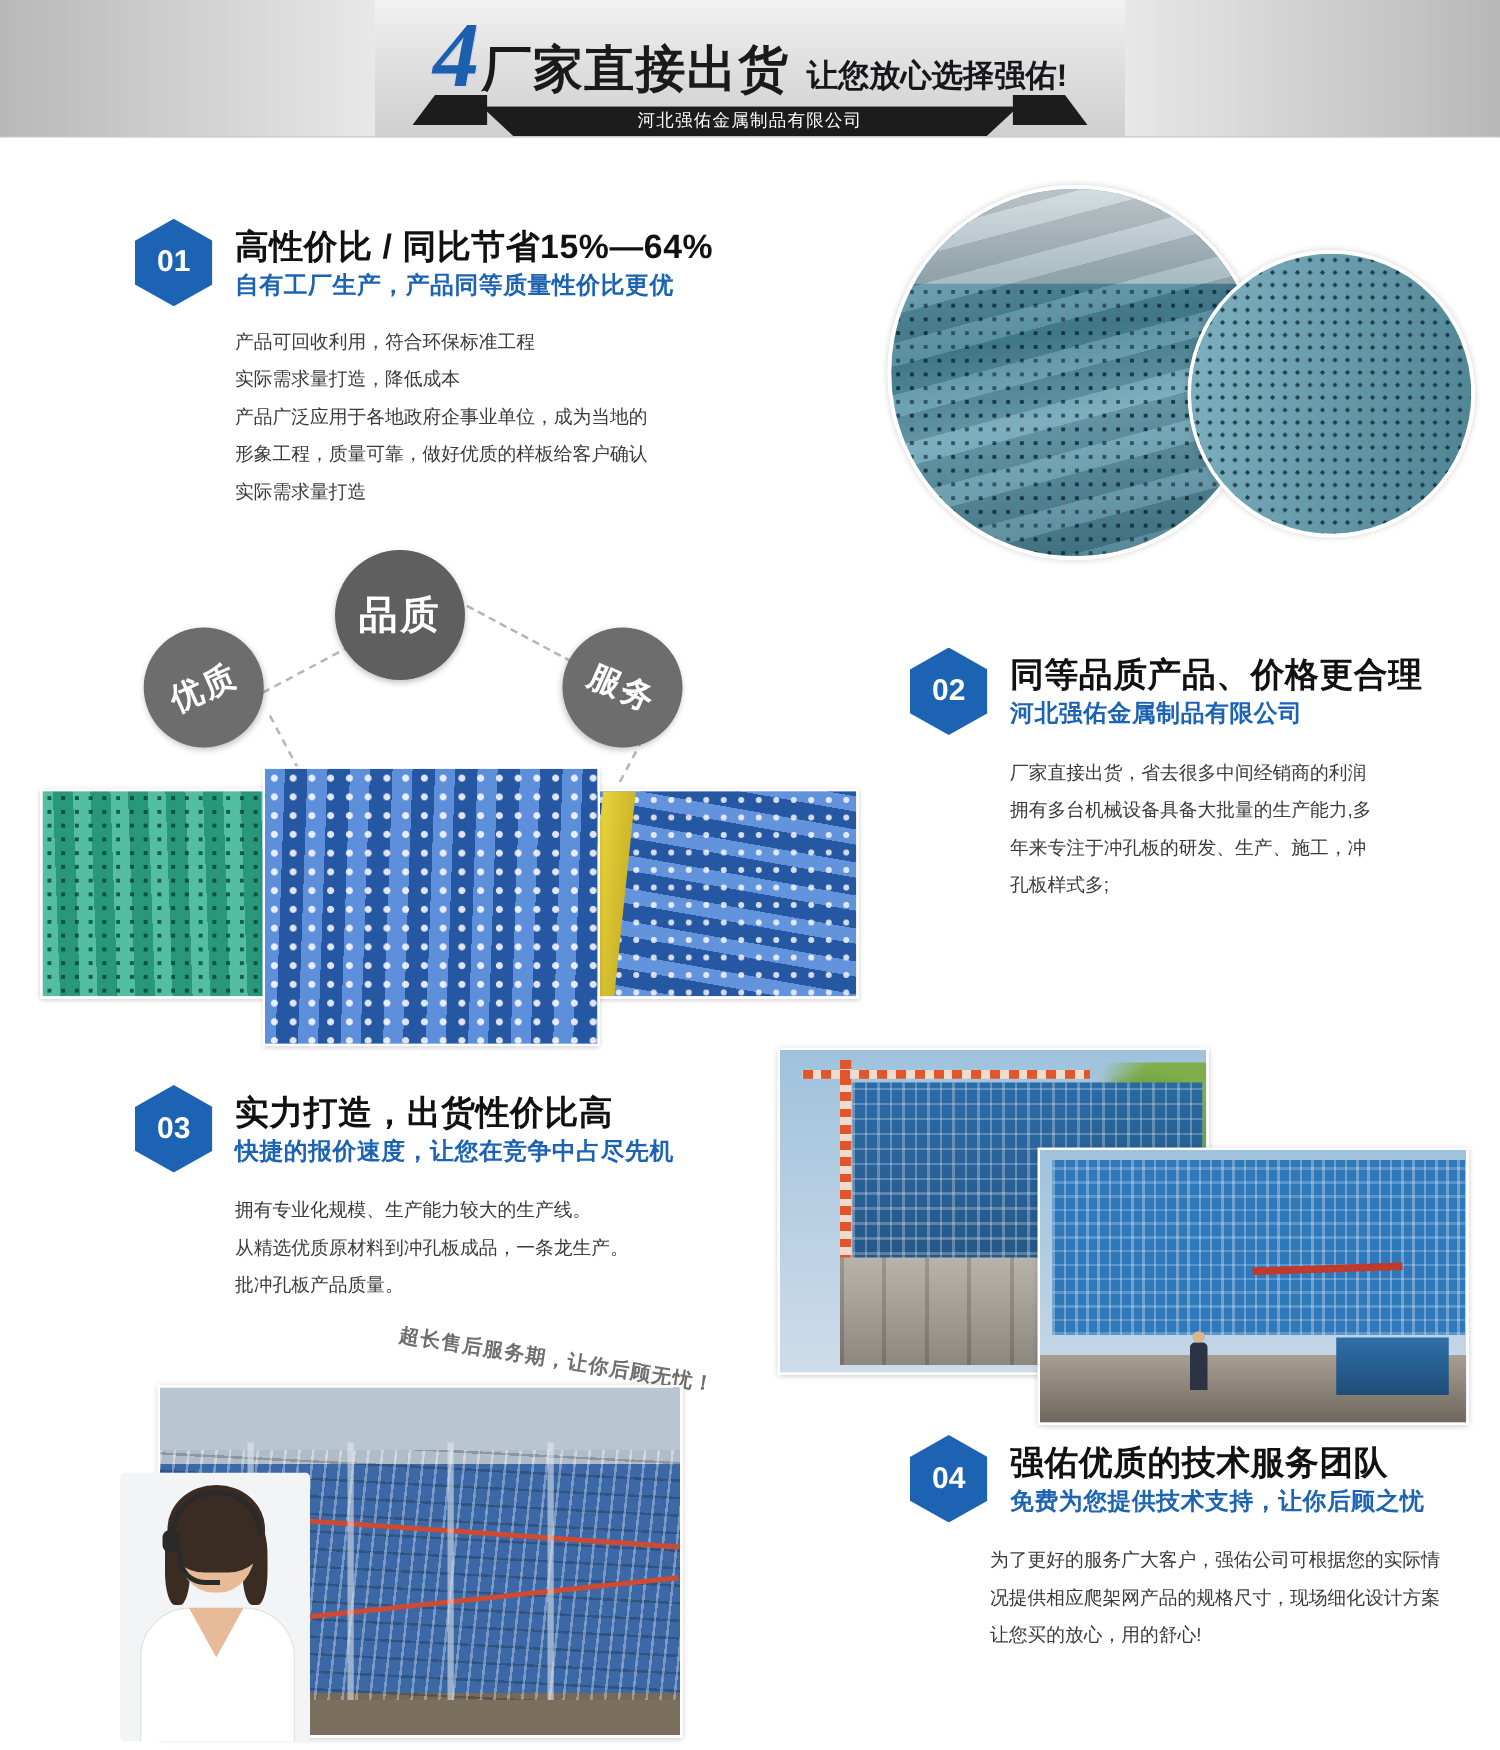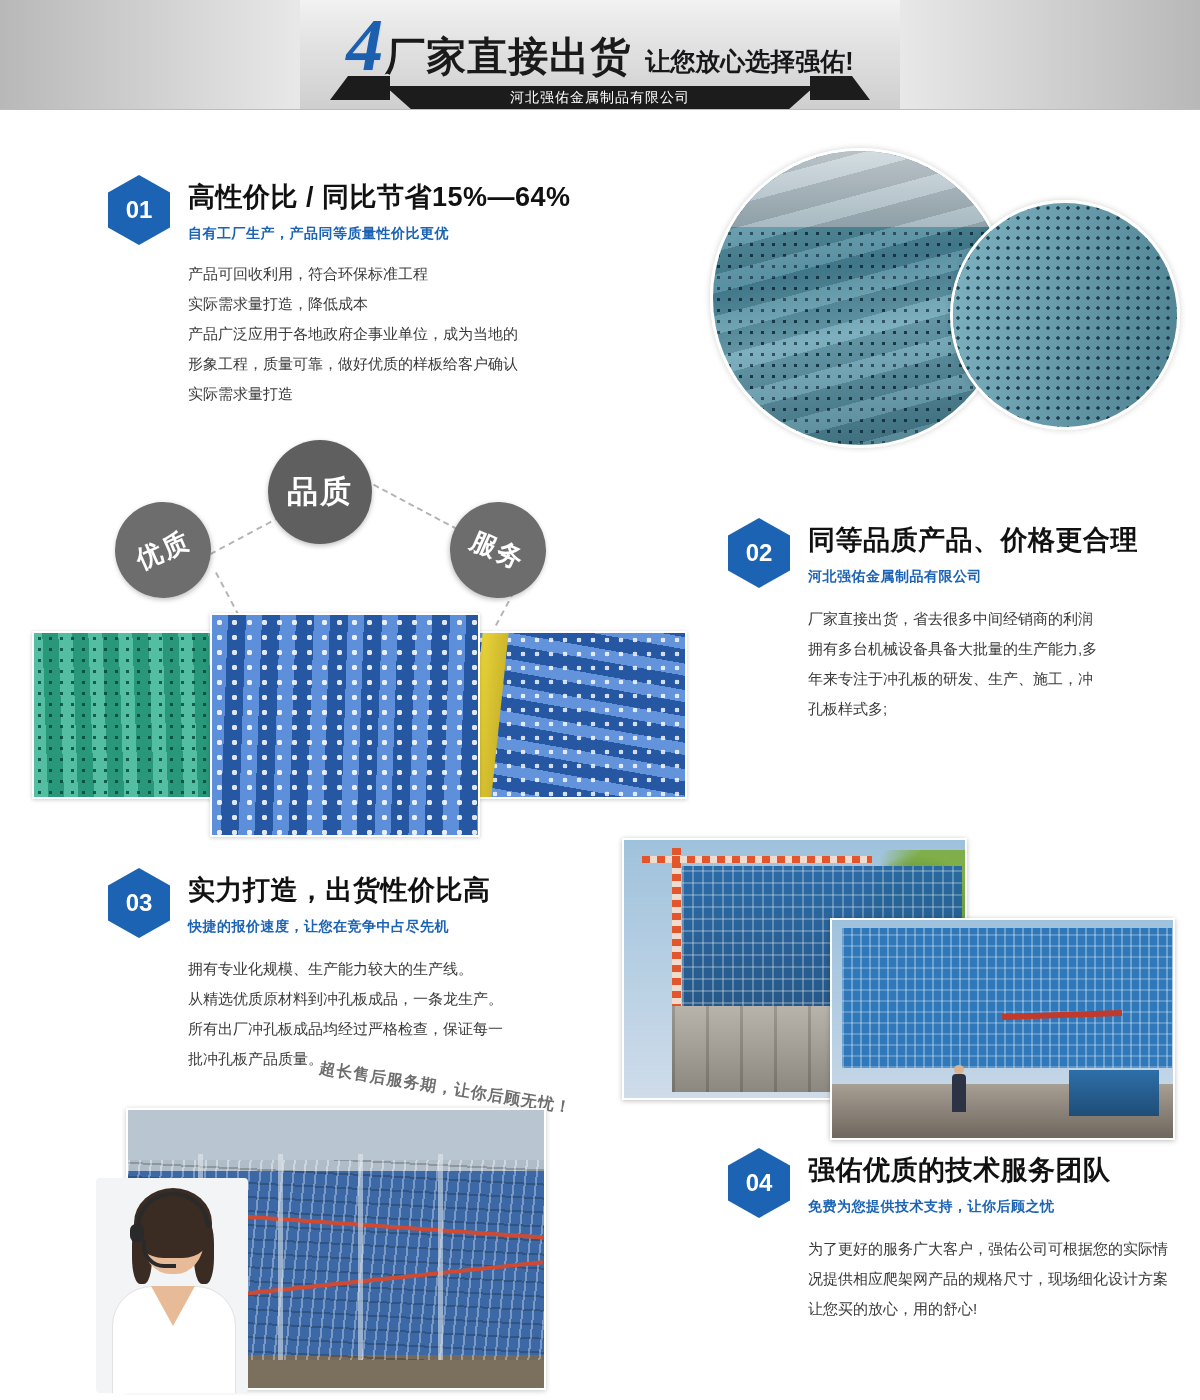--- a/index.html
+++ b/index.html
@@ -84,22 +84,22 @@
     font-family: "Liberation Sans", sans-serif;
     flex: 0 0 auto;
   }
   .block-head { display: flex; align-items: flex-start; }
   .head-text { margin-left: 18px; padding-top: 4px; }
   .h-title {
     font-size: 27px; font-weight: bold; color: #111; letter-spacing: 0.5px;
     white-space: nowrap;
   }
   .h-sub {
-    margin-top: 10px;
-    font-size: 14px; font-weight: bold; color: #1c63b4; letter-spacing: 0.5px;
+    margin-top: 0;
+    font-size: 19px; font-weight: bold; color: #1c63b4; letter-spacing: 0.5px;
     white-space: nowrap;
   }
   .body-text {
     margin-top: 16px;
     font-size: 15px; color: #3a3a3a; line-height: 2.0;
   }
   .body-text p { white-space: nowrap; }
 
   
   .sec01-text { position: absolute; left: 108px; top: 175px; width: 560px; }
@@ -281,21 +281,21 @@
     position: absolute; left: 170px; top: 92px; width: 120px; height: 6px;
     background: #c0392b; transform: rotate(-2deg);
   }
   .container-box {
     position: absolute; right: 14px; bottom: 22px; width: 90px; height: 46px;
     background: linear-gradient(to bottom, #2e6fa8, #1f4d77);
   }
 
   
   .sec04 { position: absolute; left: 728px; top: 1148px; width: 450px; }
-  .sec04 .body-text { margin-left: 80px; }
+  .sec04 .body-text { margin-left: 64px; }
 
   
   .service-photo {
     position: absolute; left: 126px; top: 1108px; width: 420px; height: 282px;
     overflow: hidden; border: 2px solid #fff; box-shadow: 0 1px 5px rgba(0,0,0,0.22);
   }
   .fence-scene { position: absolute; inset: 0; background: linear-gradient(to bottom, #b9c6d2 0 22%, #3f6fae 22% 88%, #7b6f5e 88% 100%); }
   .fence-mesh {
     position: absolute; left: 0; right: 0; top: 18%; height: 72%;
     background-image:
@@ -455,21 +455,20 @@
   <div class="block-head">
     <div class="hexnum">03</div>
     <div class="head-text">
       <div class="h-title">实力打造，出货性价比高</div>
       <div class="h-sub">快捷的报价速度，让您在竞争中占尽先机</div>
     </div>
   </div>
   <div class="body-text">
     <p>拥有专业化规模、生产能力较大的生产线。</p>
     <p>从精选优质原材料到冲孔板成品，一条龙生产。</p>
-    <p>所有出厂冲孔板成品均经过严格检查，保证每一</p>
     <p>批冲孔板产品质量。</p>
   </div>
 </div>
 
 <div class="constr1">
   <div class="sky-bg"></div>
   <div class="tree"></div>
   <div class="crane-mast"></div>
   <div class="crane-arm"></div>
   <div class="mesh-building"></div>

